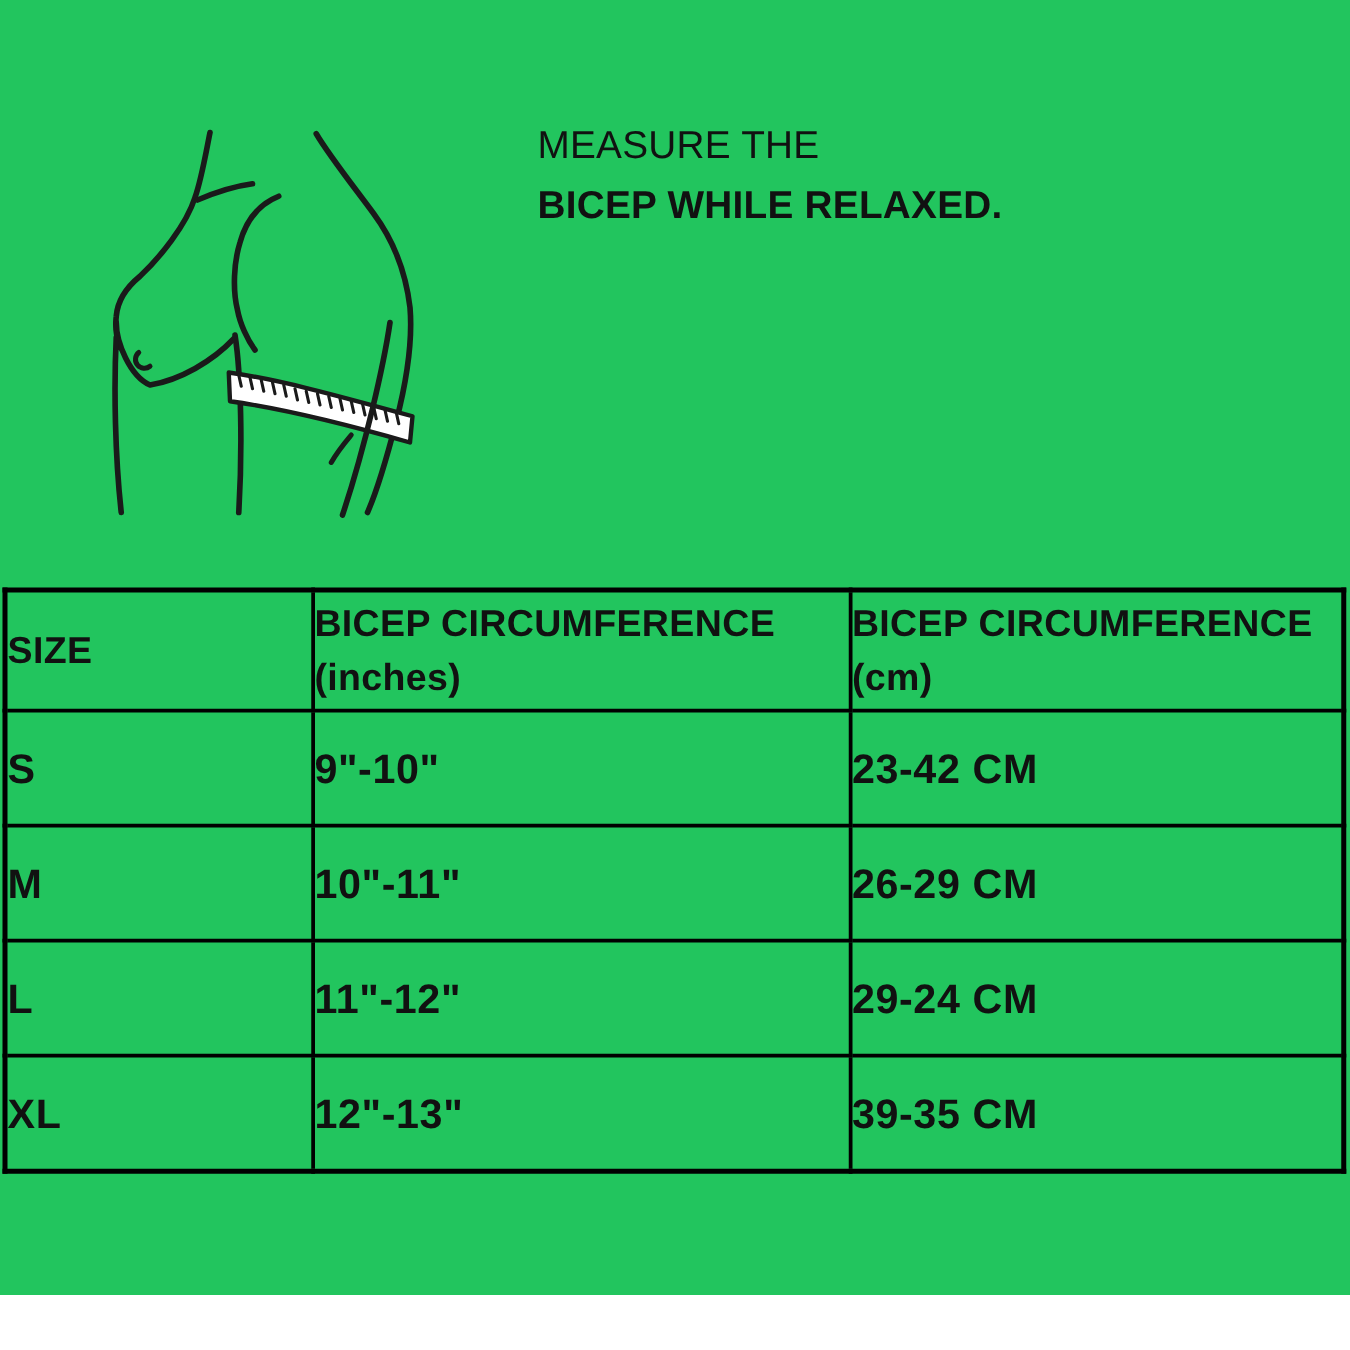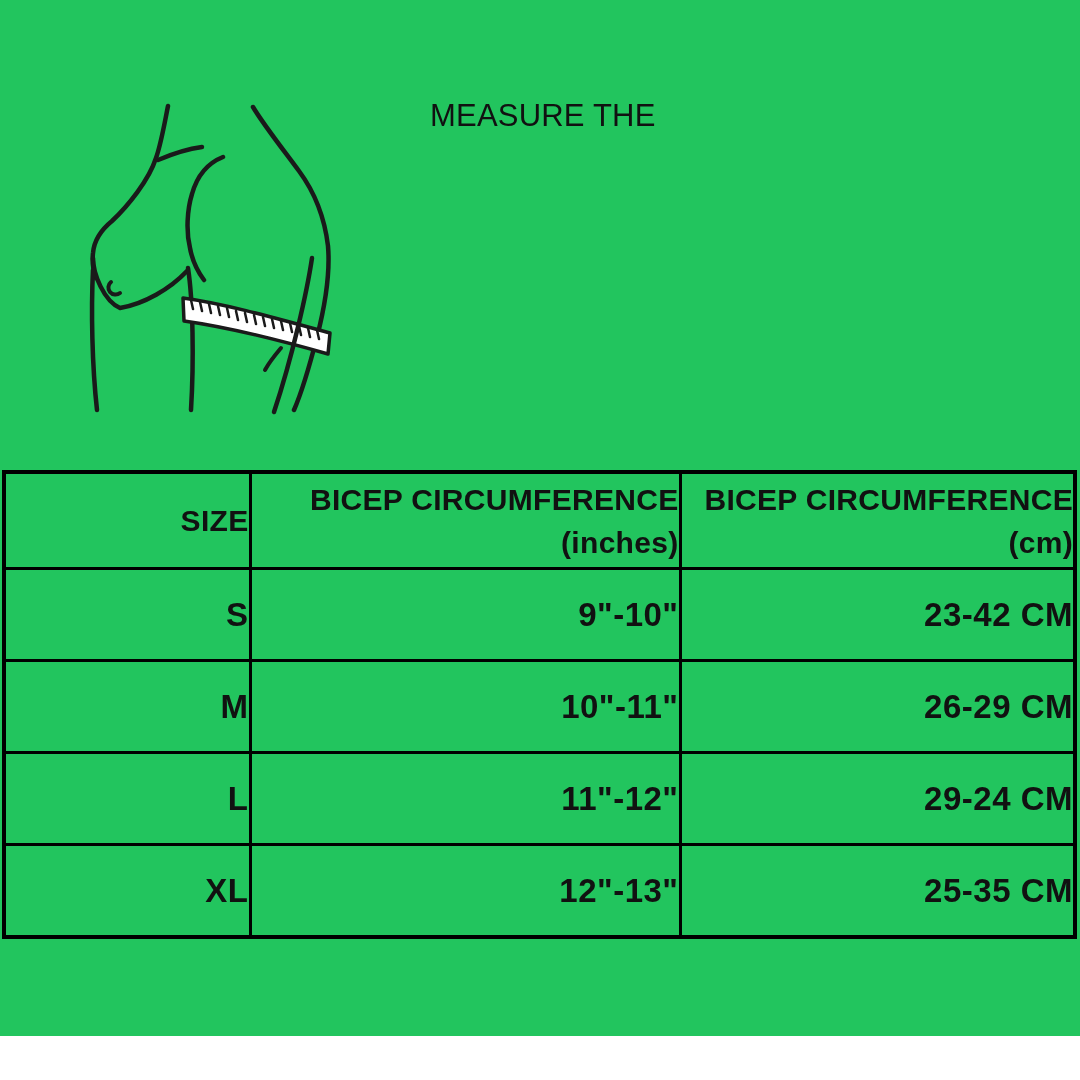--- a/index.html
+++ b/index.html
@@ -22,21 +22,21 @@
     letter-spacing:0.2px;color:#111111;
   }
   .instr .line{white-space:nowrap;}
   .instr .b{font-weight:700;}
   #instr-measure{top:92px;}
   #instr-wear{top:288px;}
   
   .size-table{
     position:absolute;left:2px;top:470px;width:1075px;
     border-collapse:collapse;table-layout:fixed;
-    text-align:right;border:4px solid #000;
+    text-align:left;border:4px solid #000;
   }
   .size-table col.c-size{width:246px;}
   .size-table col.c-in{width:430px;}
   .size-table th,.size-table td{
     border:3px solid #000;
     vertical-align:middle;
     padding:0;
     color:#111111;
   }
   .size-table th{
@@ -79,20 +79,23 @@
       <path d="M131,220 l2,9 M140,222 l2,9 M149,224 l2,9 M158,226 l2,9 M167,228 l2,9 M176,231 l2,9 M185,233 l2,9 M194,235 l2,9 M203,237 l2,9 M212,239 l2,9 M221,241 l2,9 M230,243 l2,9 M239,246 l2,9 M248,248 l2,9 M257,250 l2,9" fill="none" stroke="#1a1a1a" stroke-width="2.5" stroke-linecap="round"></path>
     </g>
 
     <path d="M252,178 C247,212 232,278 214,332" fill="none" stroke="#1a1a1a" stroke-width="4.5" stroke-linecap="round"></path>
   </svg>
 
   <div class="instr" id="instr-measure">
     <div class="line">
       <span>MEASURE THE</span>
     </div>
+    <div class="line">
+      <span class="b">BICEP WHILE RELAXED.</span>
+    </div>
   </div>
 
 
   <table class="size-table">
     <colgroup>
       <col class="c-size">
         <col class="c-in">
         <col class="c-cm">
     </colgroup>
     <thead>
@@ -122,18 +125,18 @@
         <td>26-29 CM</td>
       </tr>
       <tr>
         <td>L</td>
         <td>11"-12"</td>
         <td>29-24 CM</td>
       </tr>
       <tr>
         <td>XL</td>
         <td>12"-13"</td>
-        <td>25-35 CM</td>
+        <td>39-35 CM</td>
       </tr>
     </tbody>
   </table>
 
 </div>
 
 </body></html>

